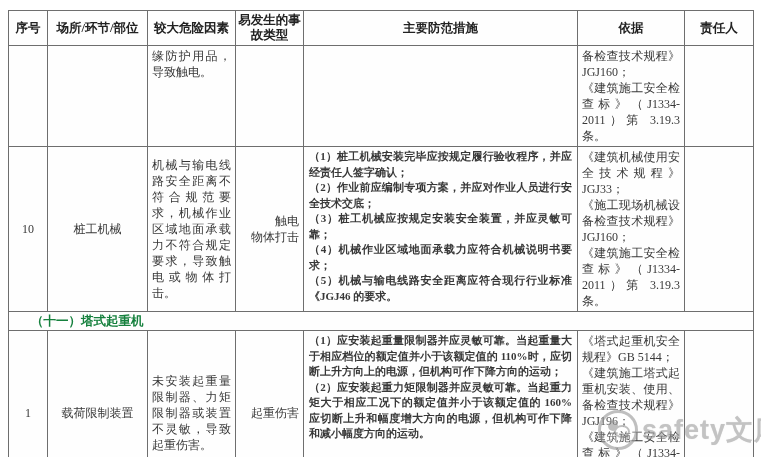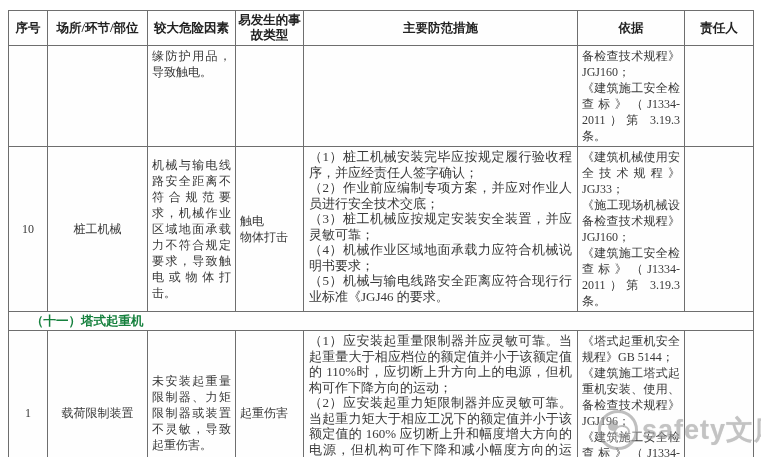--- a/index.html
+++ b/index.html
@@ -24,33 +24,33 @@
   tr.hdr td{
     font-weight:bold;color:#222;text-align:center;
     font-size:12.5px;line-height:15px;padding:2px 2px;
   }
   td.center{text-align:center;}
   td.vtop{vertical-align:top;}
   td.hazard{
     text-align:justify;
   }
   td.measures{
-    vertical-align:top;font-size:13px;line-height:15.5px;
-    text-align:justify;padding:2px 5px;
+    vertical-align:top;font-size:11px;line-height:15.5px;
+    text-align:justify;padding:2px 5px;font-weight:bold;
   }
   td.measures p{margin:0;}
   td.basis{
     vertical-align:top;text-align:justify;line-height:16px;
   }
   td.basis p{margin:0;}
   td.section-row{
     font-weight:bold;color:#15803d;padding:1px 4px 1px 22px;
     font-size:12.5px;line-height:16px;
   }
-  .accident-line{display:block;text-align:left;}
+  .accident-line{display:block;text-align:right;}
   
   .watermark{
     position:absolute;left:598px;top:410px;z-index:5;
     display:flex;align-items:center;gap:4px;
     pointer-events:none;opacity:0.62;
   }
   .wm-circle{
     width:34px;height:34px;border:3px solid #9a9a9a;border-radius:50%;
     position:relative;flex:0 0 auto;background:rgba(255,255,255,0.25);
   }

